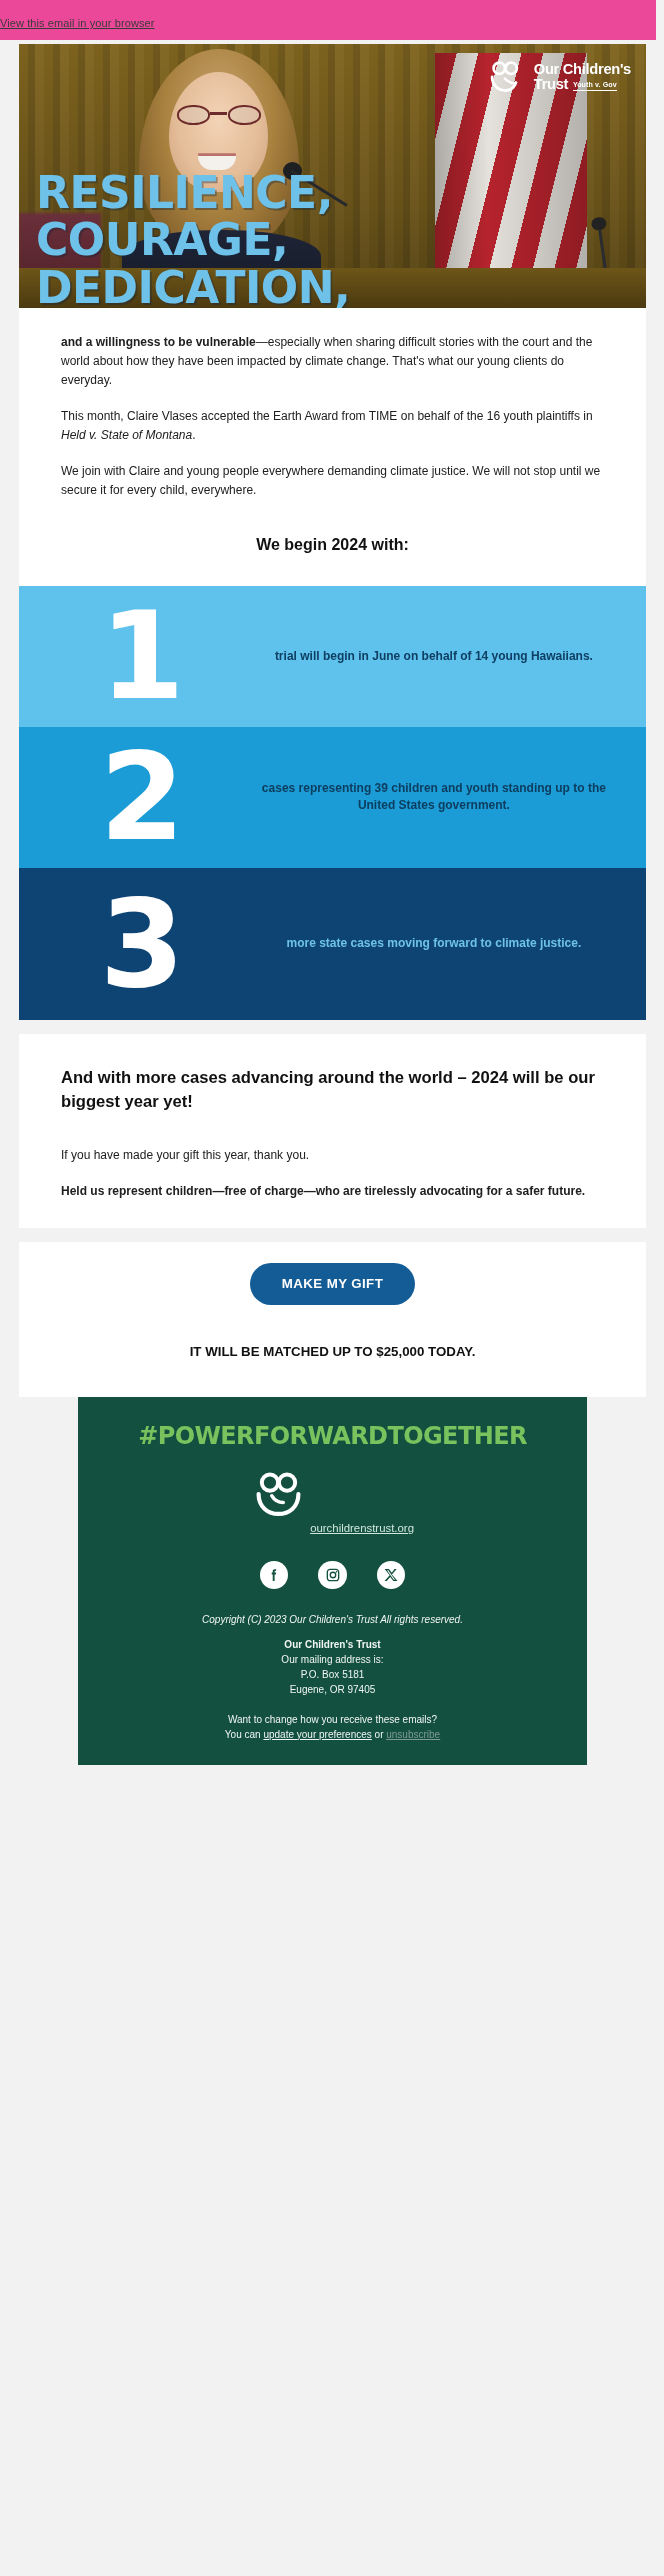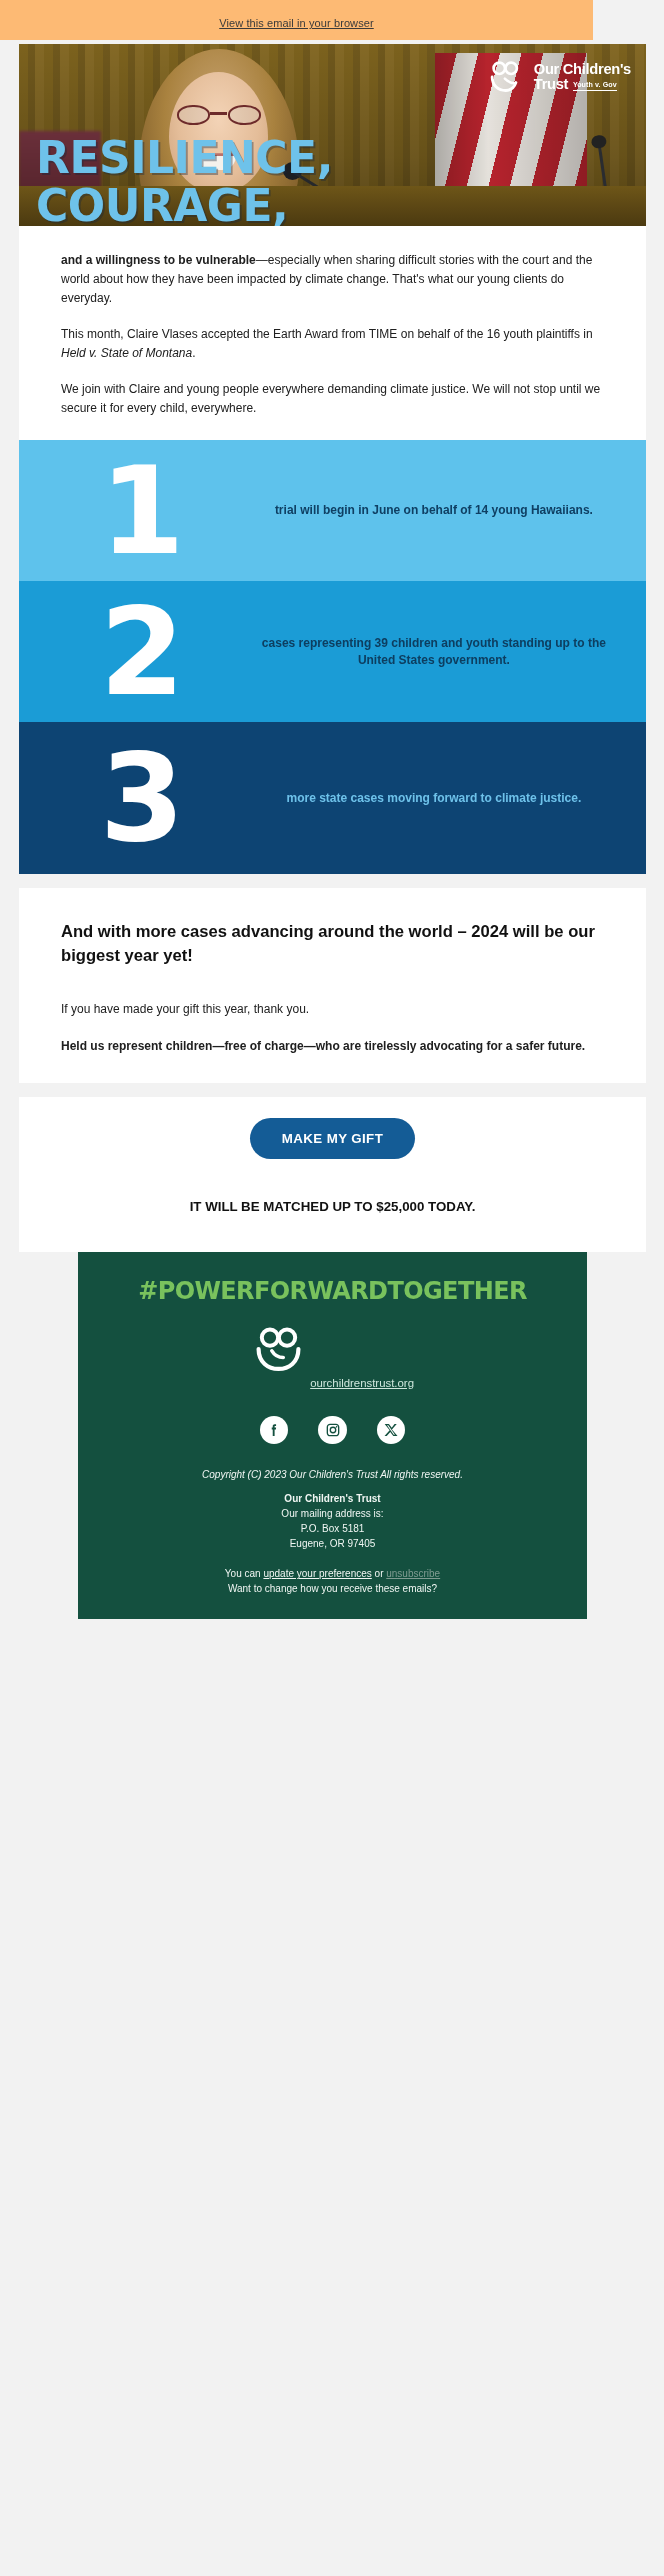--- a/index.html
+++ b/index.html
@@ -11,37 +11,36 @@
   .page {
     width: 665px;
     min-height: 2576px;
     background: #f2f2f2;
     position: relative;
     overflow: hidden;
   }
 
   
   .preheader {
-    width: 593px;
-    background: #fdba74;
-    text-align: center;
+    width: 656px;
+    background: #ec4899;
     padding: 13.3px 0 9.5px 0;
   }
   .preheader a {
     font-size: 11px;
     color: #3a3a3a;
     text-decoration: underline;
     letter-spacing: 0.1px;
   }
 
   
   .hero {
     width: 627px;
     margin: 3.8px auto 0 auto;
-    height: 182px;
+    height: 264px;
     position: relative;
     overflow: hidden;
     background: #000000;
   }
   
   .hero-bg {
     position: absolute; inset: 0;
     background:
       linear-gradient(to bottom, rgba(0,0,0,.10), rgba(0,0,0,.26) 62%, rgba(0,0,0,.42)),
       repeating-linear-gradient(90deg,
@@ -289,33 +288,35 @@
         <div class="logo-line2">
           <span class="logo-trust">Trust</span>
           <span class="logo-tag">Youth v. Gov</span>
         </div>
       </div>
     </div>
 
     <div class="hero-headline">
       <div>RESILIENCE,</div>
       <div>COURAGE,</div>
+      <div>DEDICATION,</div>
     </div>
   </div>
 
   <div class="body-wrap">
     <p>
       <b>and a willingness to be vulnerable</b><span>—especially when sharing difficult stories with the court and the world about how they have been impacted by climate change. That's what our young clients do everyday.</span>
     </p>
     <p>
       <span>This month, Claire Vlases accepted the Earth Award from TIME on behalf of the 16 youth plaintiffs in </span><i>Held v. State of Montana</i><span>.</span>
     </p>
     <p>We join with Claire and young people everywhere demanding climate justice.  We will not stop until we secure it for every child, everywhere.</p>
   </div>
 
+  <div class="begin-head">We begin 2024 with:</div>
 
   <div class="numbers">
     <div class="nblock b1">
       <div class="num">1</div>
       <div class="ntext">trial will begin in June on behalf of 14 young Hawaiians.</div>
     </div>
     <div class="nblock b2">
       <div class="num">2</div>
       <div class="ntext">cases representing 39 children and youth standing up to the United States government.</div>
     </div>
@@ -369,20 +370,20 @@
 
     <div class="copyright">Copyright (C)  2023 Our Children's Trust All rights reserved.</div>
 
     <div class="foot-block">
       <div class="foot-line b">Our Children's Trust</div>
       <div class="foot-line">Our mailing address is:</div>
       <div class="foot-line">P.O. Box 5181</div>
       <div class="foot-line">Eugene, OR 97405</div>
     </div>
 
+    <div class="foot-line">Want to change how you receive these emails?</div>
     <div class="foot-line">
       <span>You can </span><a href="#">update your preferences</a><span> or </span><a class="dim" href="#">unsubscribe</a>
     </div>
-    <div class="foot-line">Want to change how you receive these emails?</div>
   </div>
 
 </div>
 
 
 </body></html>

